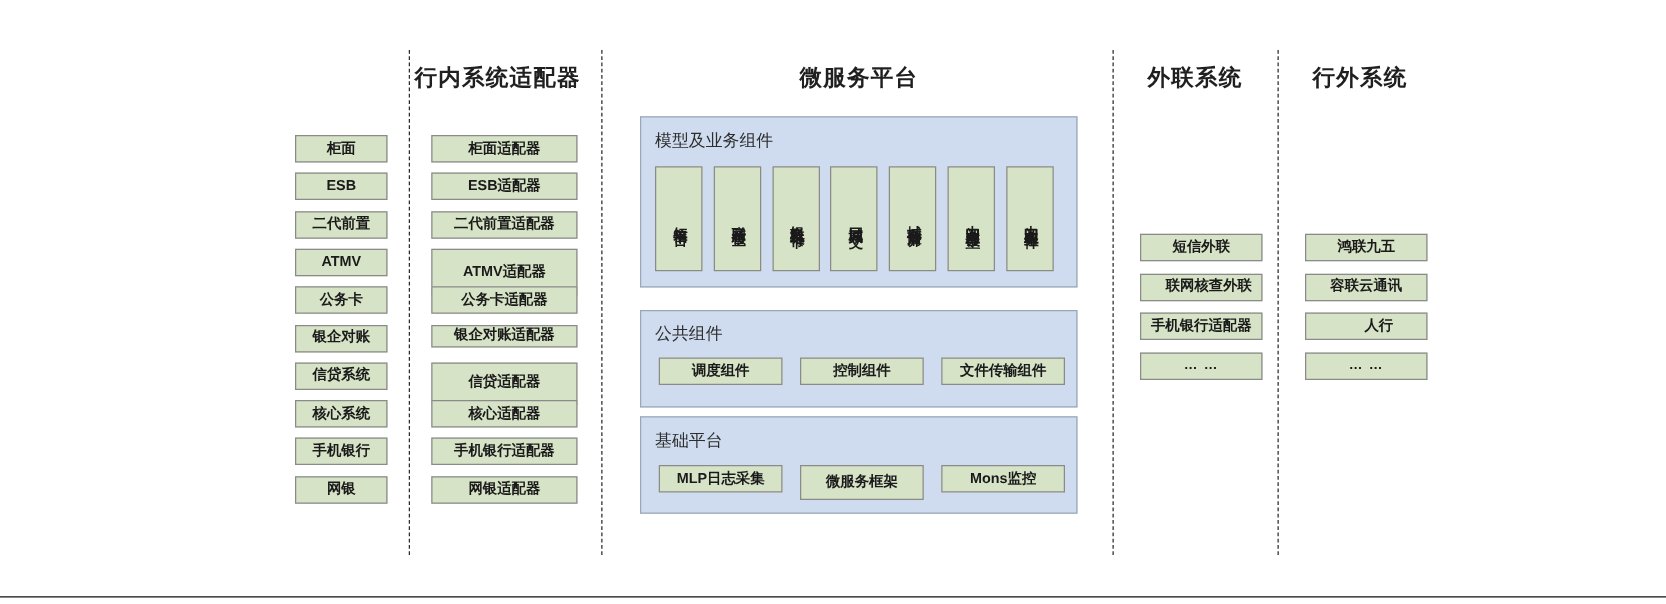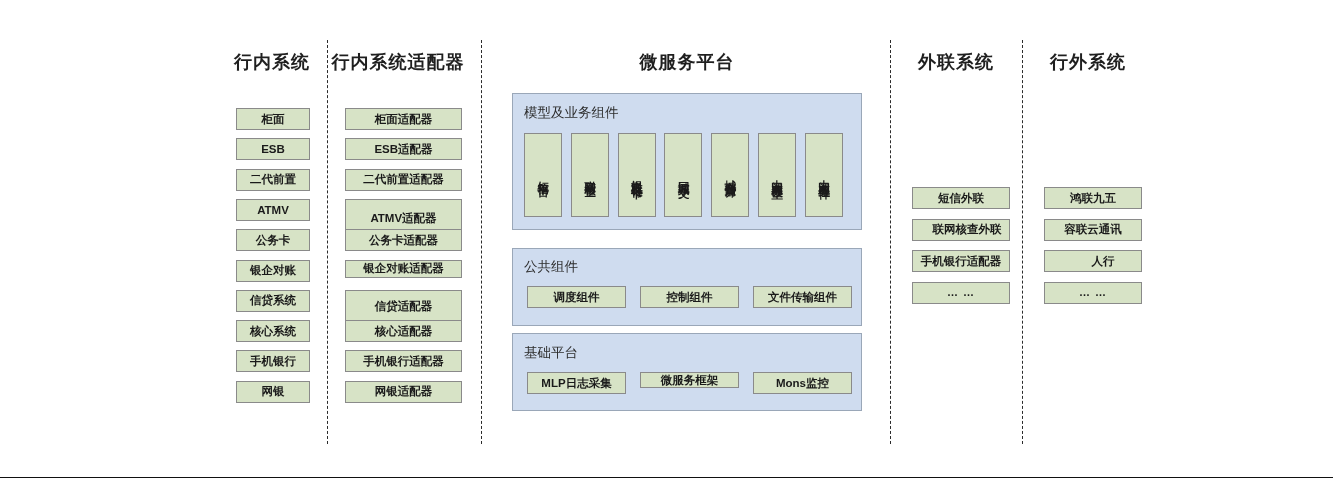--- a/index.html
+++ b/index.html
@@ -90,21 +90,20 @@
   }
 </style>
 </head>
 <body>
 
 <div id="canvas">
     <div class="divider" style="left: 327px;"></div>
     <div class="divider" style="left: 481px;"></div>
     <div class="divider" style="left: 890px;"></div>
     <div class="divider" style="left: 1022px;"></div>
-    <div class="col-title" style="left: 152px; top: 50px; width: 240px;">行内系统</div>
     <div class="node" style="left: 236px; width: 74px; top: 108px; height: 22px;">柜面</div>
     <div class="node" style="left: 236px; width: 74px; top: 138.3px; height: 22px;">ESB</div>
     <div class="node" style="left: 236px; width: 74px; top: 168.6px; height: 22px;">二代前置</div>
     <div class="node" style="left: 236px; width: 74px; top: 198.9px; height: 22px;">ATMV</div>
     <div class="node" style="left: 236px; width: 74px; top: 229.2px; height: 22px;">公务卡</div>
     <div class="node" style="left: 236px; width: 74px; top: 259.5px; height: 22px;">银企对账</div>
     <div class="node" style="left: 236px; width: 74px; top: 289.8px; height: 22px;">信贷系统</div>
     <div class="node" style="left: 236px; width: 74px; top: 320.1px; height: 22px;">核心系统</div>
     <div class="node" style="left: 236px; width: 74px; top: 350.4px; height: 22px;">手机银行</div>
     <div class="node" style="left: 236px; width: 74px; top: 380.7px; height: 22px;">网银</div>
@@ -140,16 +139,16 @@
     <div class="node vertical" style="left: 758px; top: 133px; width: 38px; height: 84px;">中间业务模型</div>
     <div class="node vertical" style="left: 804.8px; top: 133px; width: 38px; height: 84px;">中间业务组件</div>
     <div class="panel" style="left: 512px; top: 248px; width: 350px; height: 78px;"></div>
     <div class="panel-label" style="left: 524px; top: 258px;">公共组件</div>
     <div class="node" style="left: 527px; top: 286px; width: 99px; height: 22px;">调度组件</div>
     <div class="node" style="left: 640px; top: 286px; width: 99px; height: 22px;">控制组件</div>
     <div class="node" style="left: 753px; top: 286px; width: 99px; height: 22px;">文件传输组件</div>
     <div class="panel" style="left: 512px; top: 333px; width: 350px; height: 78px;"></div>
     <div class="panel-label" style="left: 524px; top: 344px;">基础平台</div>
     <div class="node" style="left: 527px; top: 372px; width: 99px; height: 22px;">MLP日志采集</div>
-    <div class="node" style="left: 640px; top: 372px; width: 99px; height: 16px;">微服务框架</div>
+    <div class="node" style="left: 640px; top: 372px; width: 99px; height: 28px;">微服务框架</div>
     <div class="node" style="left: 753px; top: 372px; width: 99px; height: 22px;">Mons监控</div>
   </div>
 <div class="bottom-rule"></div>
 
 </body></html>

